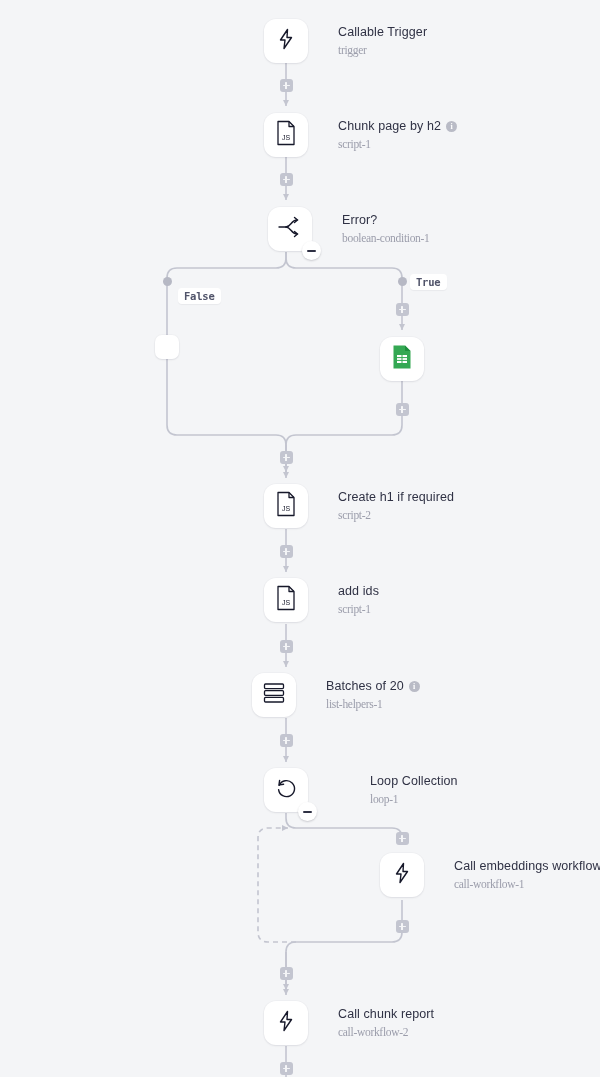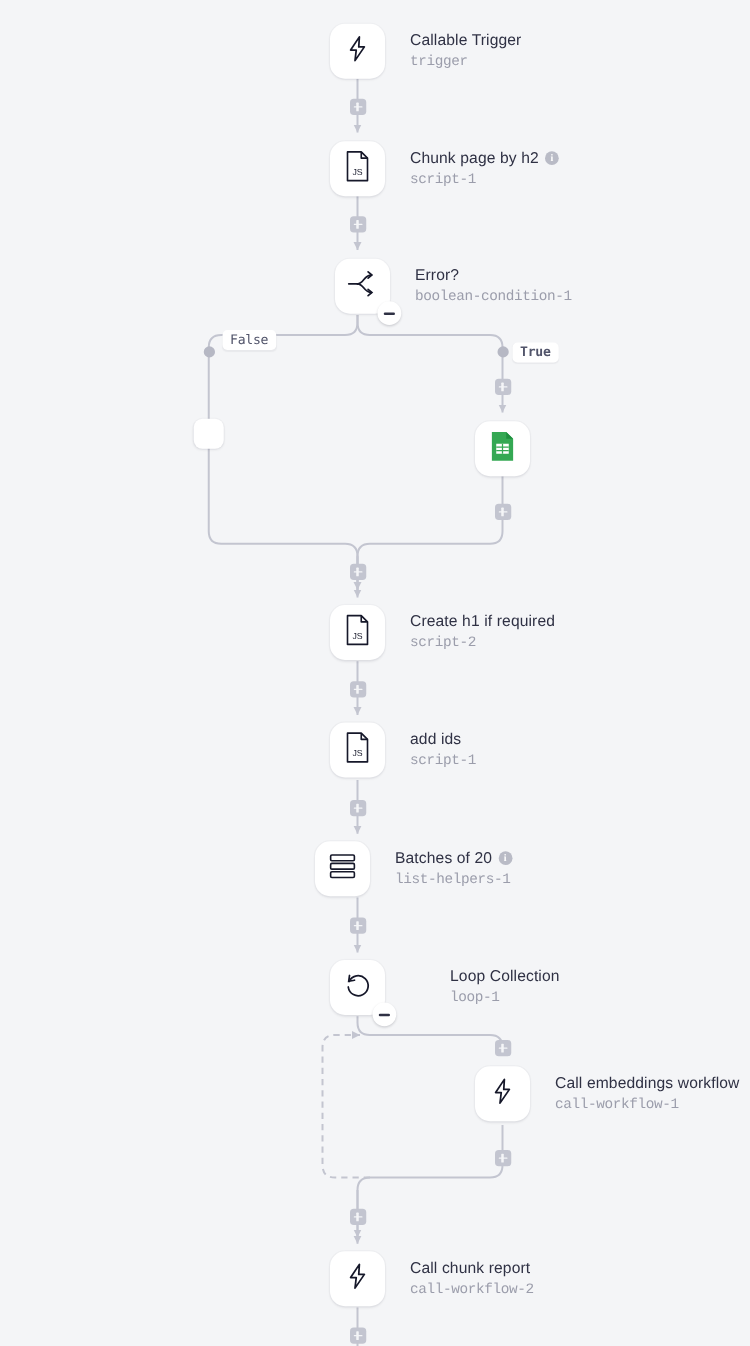--- a/index.html
+++ b/index.html
@@ -50,37 +50,37 @@
     justify-content: center;
     position: relative;
     flex: 0 0 auto;
   }
   .node-card.placeholder {
     width: 24px;
     height: 24px;
     border-radius: 7px;
   }
   .node-text {
-    margin-left: 20px;
+    margin-left: 30px;
     line-height: 1.25;
     white-space: nowrap;
   }
   .node-title {
     font-size: 12.5px;
     color: #2f3144;
     font-weight: 400;
     letter-spacing: .1px;
     display: flex;
     align-items: center;
     gap: 5px;
   }
   .node-sub {
     font-size: 11.5px;
     color: #9b9dab;
-    font-family: Liberation Mono, monospace;
+    font-family: Liberation Serif, serif;
     letter-spacing: -.3px;
     margin-top: 2px;
   }
 
   
   .info-icon {
     width: 11px;
     height: 11px;
     border-radius: 50%;
     background: #b9bbc6;
@@ -265,21 +265,21 @@
     </div>
     <div class="node-text">
       <div class="node-title">
         <span>Error?</span>
       </div>
       <div class="node-sub">boolean-condition-1</div>
     </div>
   </div>
 
   <div class="branch-dot" style="left:163px; top:277px;"></div>
-  <div class="branch-label" style="left:178px; top:264px;">False</div>
+  <div class="branch-label" style="left:178px; top:288px;font-weight:bold;">False</div>
 
   <div class="branch-dot" style="left:398px; top:277px;"></div>
   <div class="branch-label" style="left:410px; top:274px;font-weight:bold;">True</div>
 
   <div class="node" style="left:155px; top:335px;">
     <div class="node-card placeholder"></div>
   </div>
 
   <div class="node" style="left:380px; top:337px;">
     <div class="node-card">

